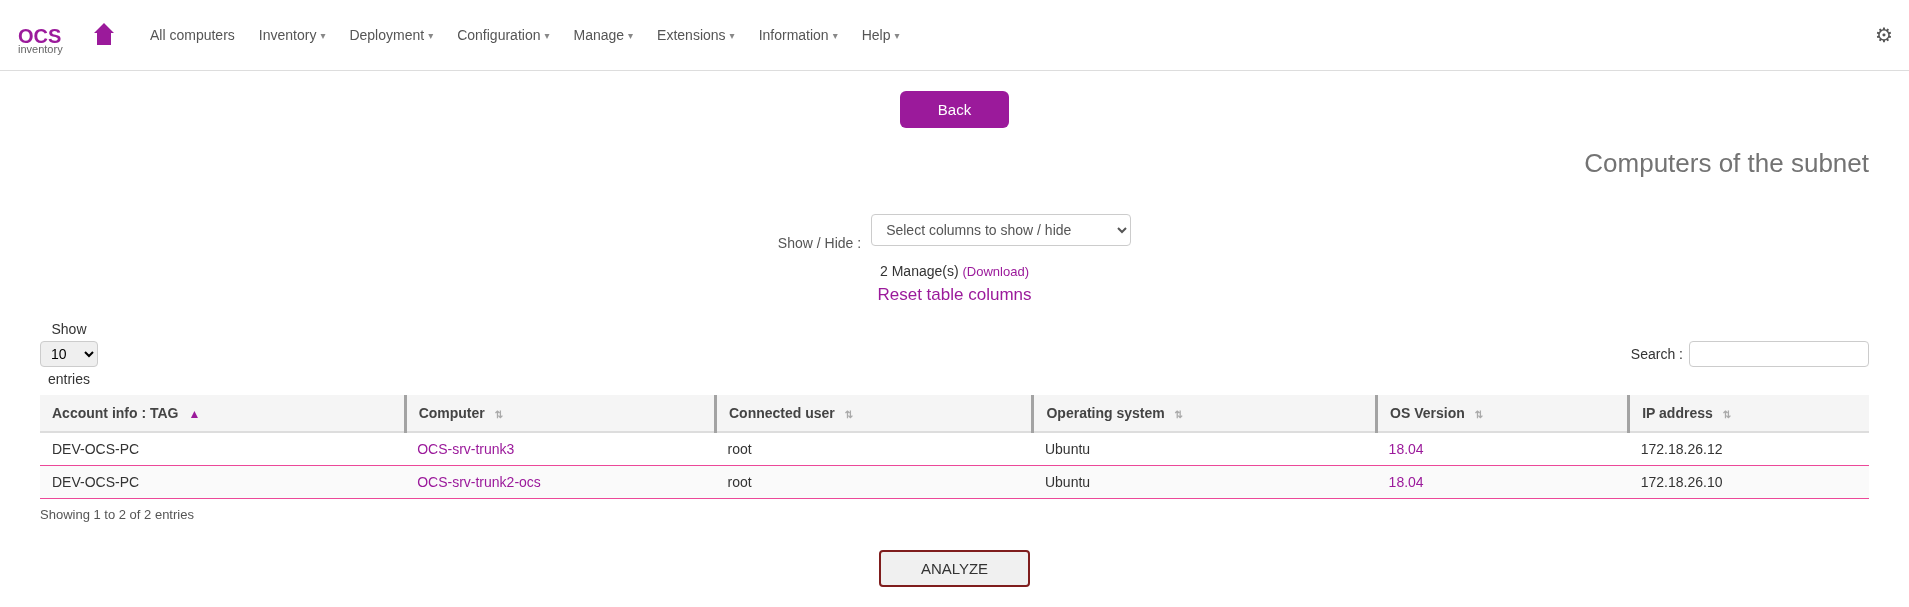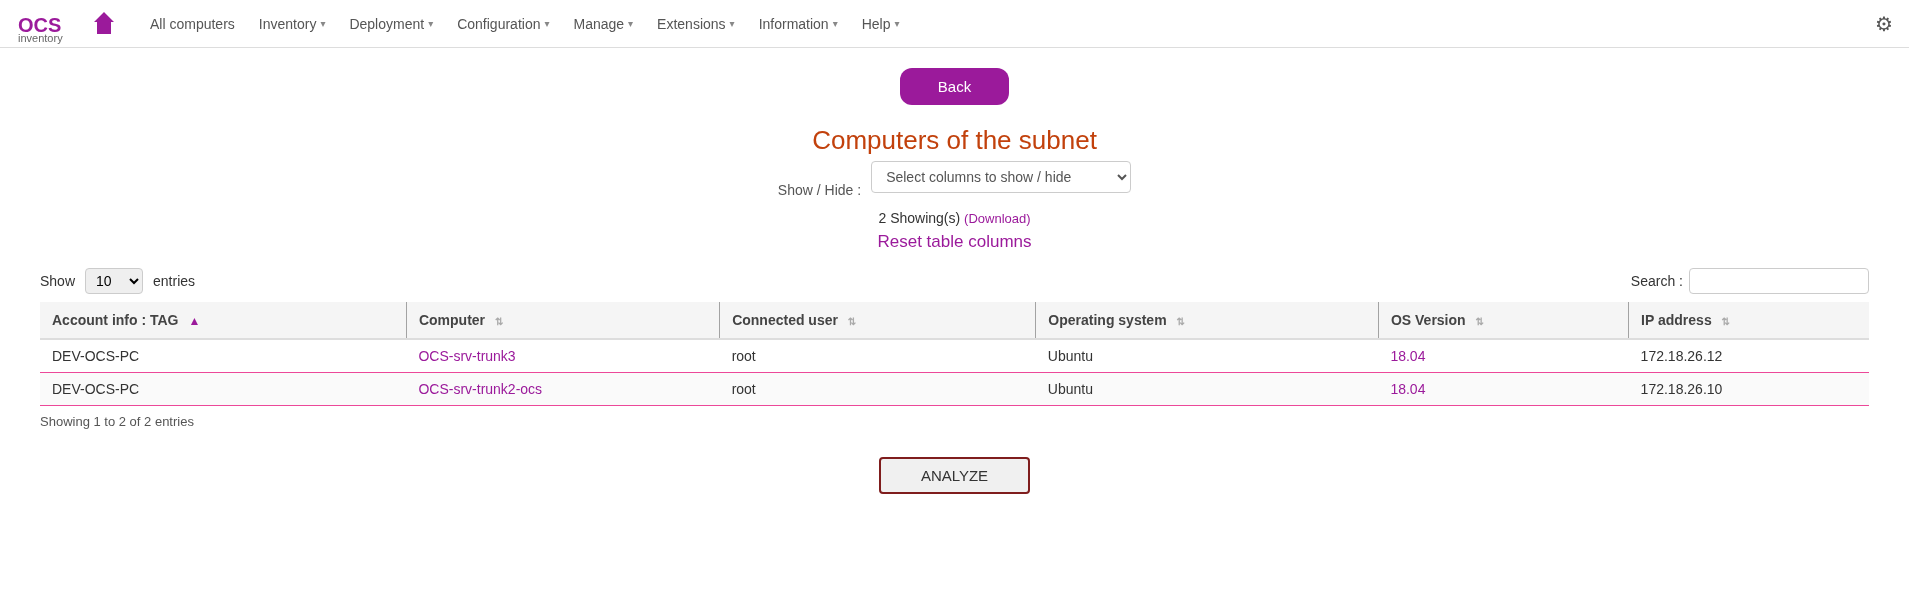--- a/index.html
+++ b/index.html
@@ -5,21 +5,21 @@
     * { box-sizing: border-box; margin: 0; padding: 0; }
     body { font-family: Arial, sans-serif; font-size: 14px; color: #333; background: #fff; }
 
     
     .navbar {
       display: flex;
       align-items: center;
       padding: 0 16px;
       background: #fff;
       border-bottom: 1px solid #ddd;
-      height: 48px;
+      height: 71px;
     }
     .navbar-brand {
       display: flex;
       align-items: center;
       margin-right: 24px;
     }
     .nav-links {
       display: flex;
       align-items: center;
       gap: 4px;
@@ -57,31 +57,32 @@
     .back-btn-container {
       display: flex;
       justify-content: center;
       margin-bottom: 20px;
     }
     .back-btn {
       background: #9b1a9b;
       color: #fff;
       border: none;
       padding: 10px 38px;
-      border-radius: 12px;
+      border-radius: 6px;
       font-size: 15px;
       cursor: pointer;
     }
 
     
     .page-title {
-      text-align: center;
+      text-align: right;
       font-size: 26px;
       font-weight: normal;
-      color: #c2410c;
+      color: #737373;
+      margin-bottom: 30px;
     }
 
     
     .show-hide-row {
       display: flex;
       justify-content: center;
       align-items: center;
       margin-bottom: 12px;
       gap: 10px;
     }
@@ -127,22 +128,23 @@
     
     .table-controls {
       display: flex;
       align-items: center;
       justify-content: space-between;
       margin-bottom: 8px;
     }
     .entries-control {
       display: flex;
       align-items: center;
-      gap: 10px;
-      font-size: 14px;
+      gap: 4px;
+      font-size: 14px;
+      flex-direction: column;
     }
     .entries-select {
       padding: 3px 6px;
       border: 1px solid #ccc;
       border-radius: 4px;
       font-size: 14px;
     }
     .search-control {
       display: flex;
       align-items: center;
@@ -166,21 +168,21 @@
     }
     .data-table thead tr {
       background: #f5f5f5;
       border-bottom: 2px solid #ddd;
     }
     .data-table th {
       padding: 10px 12px;
       text-align: left;
       font-weight: 600;
       color: #444;
-      border-right: 1px solid #a3a3a3;
+      border-right: 3px solid #a3a3a3;
       white-space: nowrap;
     }
     .data-table th:last-child { border-right: none; }
     .data-table th .sort-icon {
       display: inline-block;
       margin-left: 6px;
       color: #9b1a9b;
       font-size: 12px;
     }
     .data-table th .sort-both {
@@ -299,21 +301,21 @@
 
   <div class="show-hide-row">
     <span class="show-hide-label">Show / Hide :</span>
     <select class="show-hide-select">
       <option value="">Select columns to show / hide</option>
     </select>
   </div>
 
   <div class="results-info">
     <span>2</span>
-    <span> </span><span>Showing(s)</span>
+    <span> </span><span>Manage(s)</span>
     <a class="download-link" href="#">(Download)</a>
   </div>
   <a class="reset-link" href="#">Reset table columns</a>
 
   <div class="table-controls">
     <div class="entries-control">
       <span>Show</span>
       <select class="entries-select">
         <option value="10" selected="">10</option>
         <option value="25">25</option>

